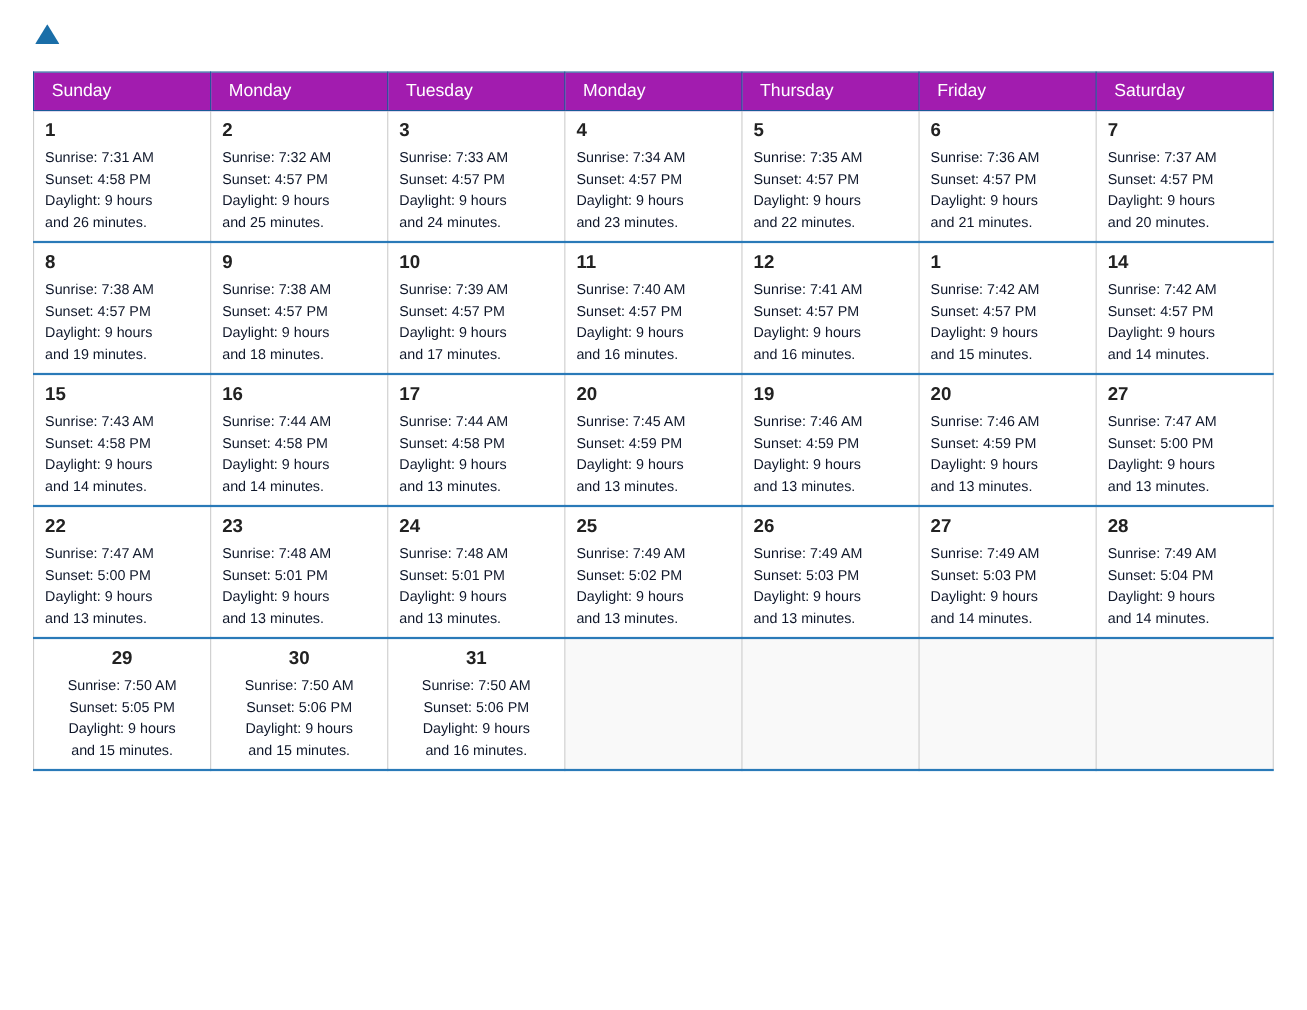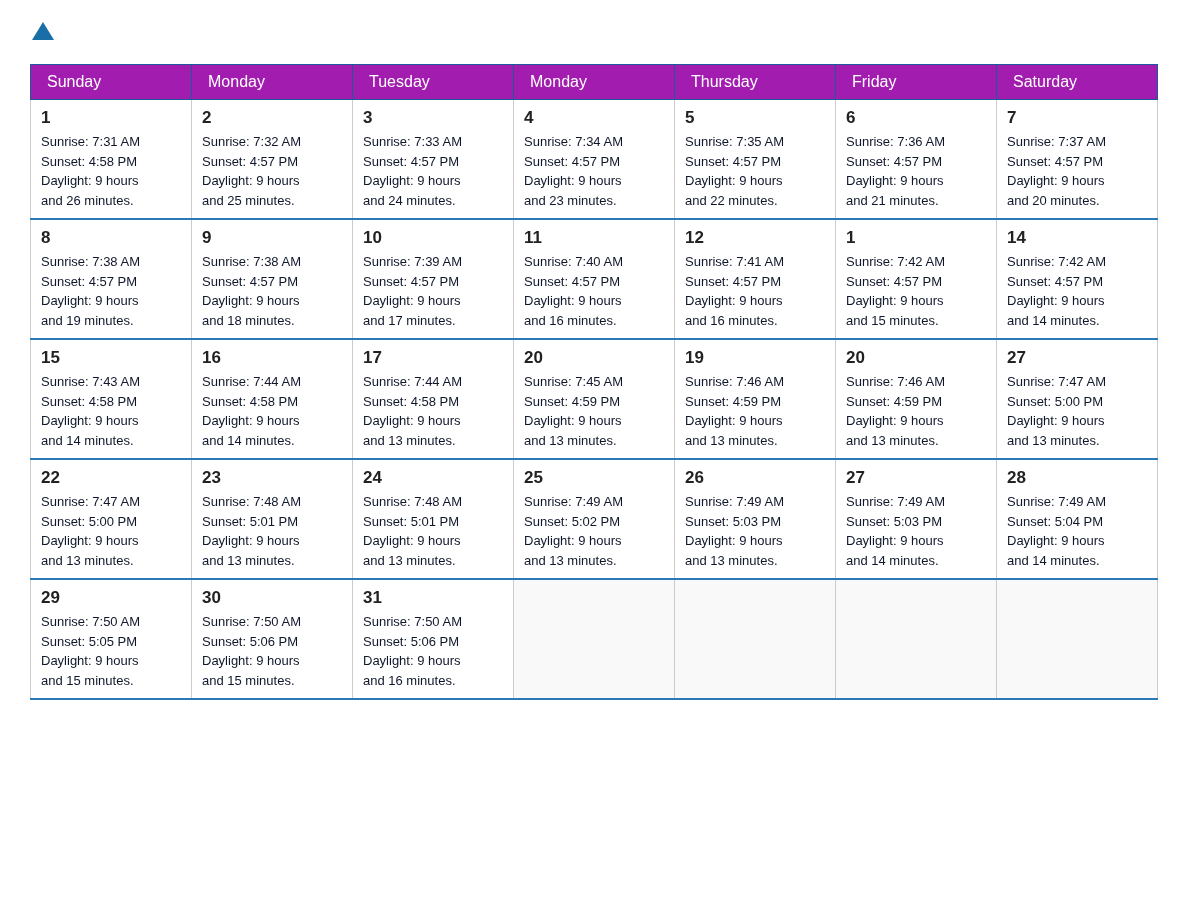--- a/index.html
+++ b/index.html
@@ -80,20 +80,21 @@
     .day-info {
       font-size: 13px;
       color: #0f172a;
       line-height: 1.5;
     }
     .empty-cell {
       background: #f9f9f9;
     }
     .calendar tr:last-child td {
       border-bottom: 1px solid #999;
+      text-align: center;
     }
     .calendar tbody tr {
       border-bottom: 2px solid #2a7ab8;
     }
   </style>
 </head>
 <body>
 
 <div class="header">
   <div class="logo-container">

